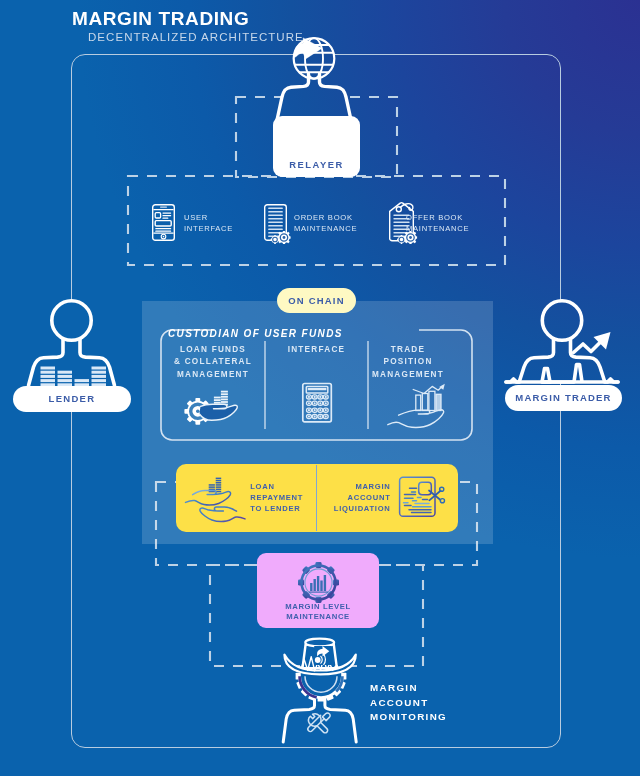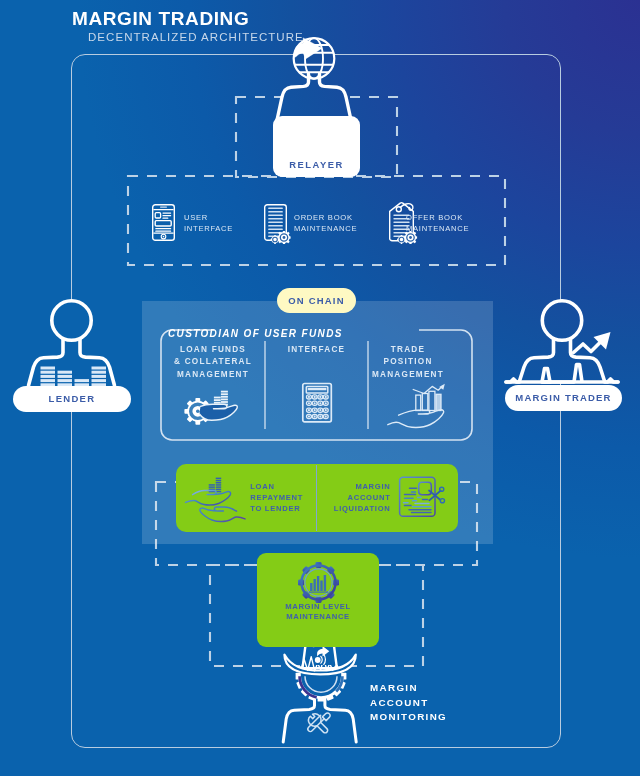--- a/index.html
+++ b/index.html
@@ -49,27 +49,27 @@
   #panel{left:142px;top:301px;width:351px;height:243px;background:rgba(255,255,255,0.16);}
 
   
   #custodian{left:161px;top:330px;width:311px;height:110px;}
   #cust-title{position:absolute;left:0;top:-7px;width:311px;text-align:left;font-style:italic;}
   #cust-title span{background:transparent;color:#fff;font-size:10px;font-weight:bold;letter-spacing:1.35px;padding:0 7px;}
   .cust-col{position:absolute;top:0;height:110px;}
   .cust-col .t{position:absolute;top:14px;width:100%;text-align:center;color:#dbe8f5;font-size:8.2px;font-weight:bold;letter-spacing:1.25px;line-height:1.5;}
 
   
-  #wcards{left:176px;top:464px;width:282px;height:68px;background:#84cc16;border-radius:10px;}
+  #wcards{left:176px;top:464px;width:282px;height:68px;background:#fde047;border-radius:10px;}
   .wcard{position:absolute;top:0;height:68px;}
   .wcard .t{position:absolute;color:#3f5fad;font-size:7.6px;font-weight:bold;letter-spacing:0.72px;line-height:1.45;}
   #wdiv{position:absolute;left:140px;top:1px;width:1px;height:66px;background:#7fa7d4;}
 
   
-  #mlcard{left:257px;top:553px;width:122px;height:94px;background:#84cc16;border-radius:9px;}
+  #mlcard{left:257px;top:553px;width:122px;height:75px;background:#f0abfc;border-radius:9px;}
   #mlcard .t{position:absolute;left:0;top:49px;width:122px;text-align:center;color:#3f5fad;font-size:7.7px;font-weight:bold;letter-spacing:0.62px;line-height:1.3;}
 
   
   #wrangler-pill{left:266px;top:737px;width:107px;height:26px;background:#fff;border-radius:13px;
       text-align:center;line-height:26px;color:#3f5fad;font-size:9.6px;font-weight:bold;letter-spacing:1.35px;text-indent:1.35px;}
   #mam-label{left:370px;top:681px;color:#fff;font-size:9.8px;font-weight:bold;letter-spacing:1.36px;line-height:1.5;}
 
   
   #lender-pill{left:13px;top:386px;width:118px;height:26px;background:#fff;border-radius:13px;
       text-align:center;line-height:26px;color:#3b5ca8;font-size:9.5px;font-weight:bold;letter-spacing:1.3px;}

